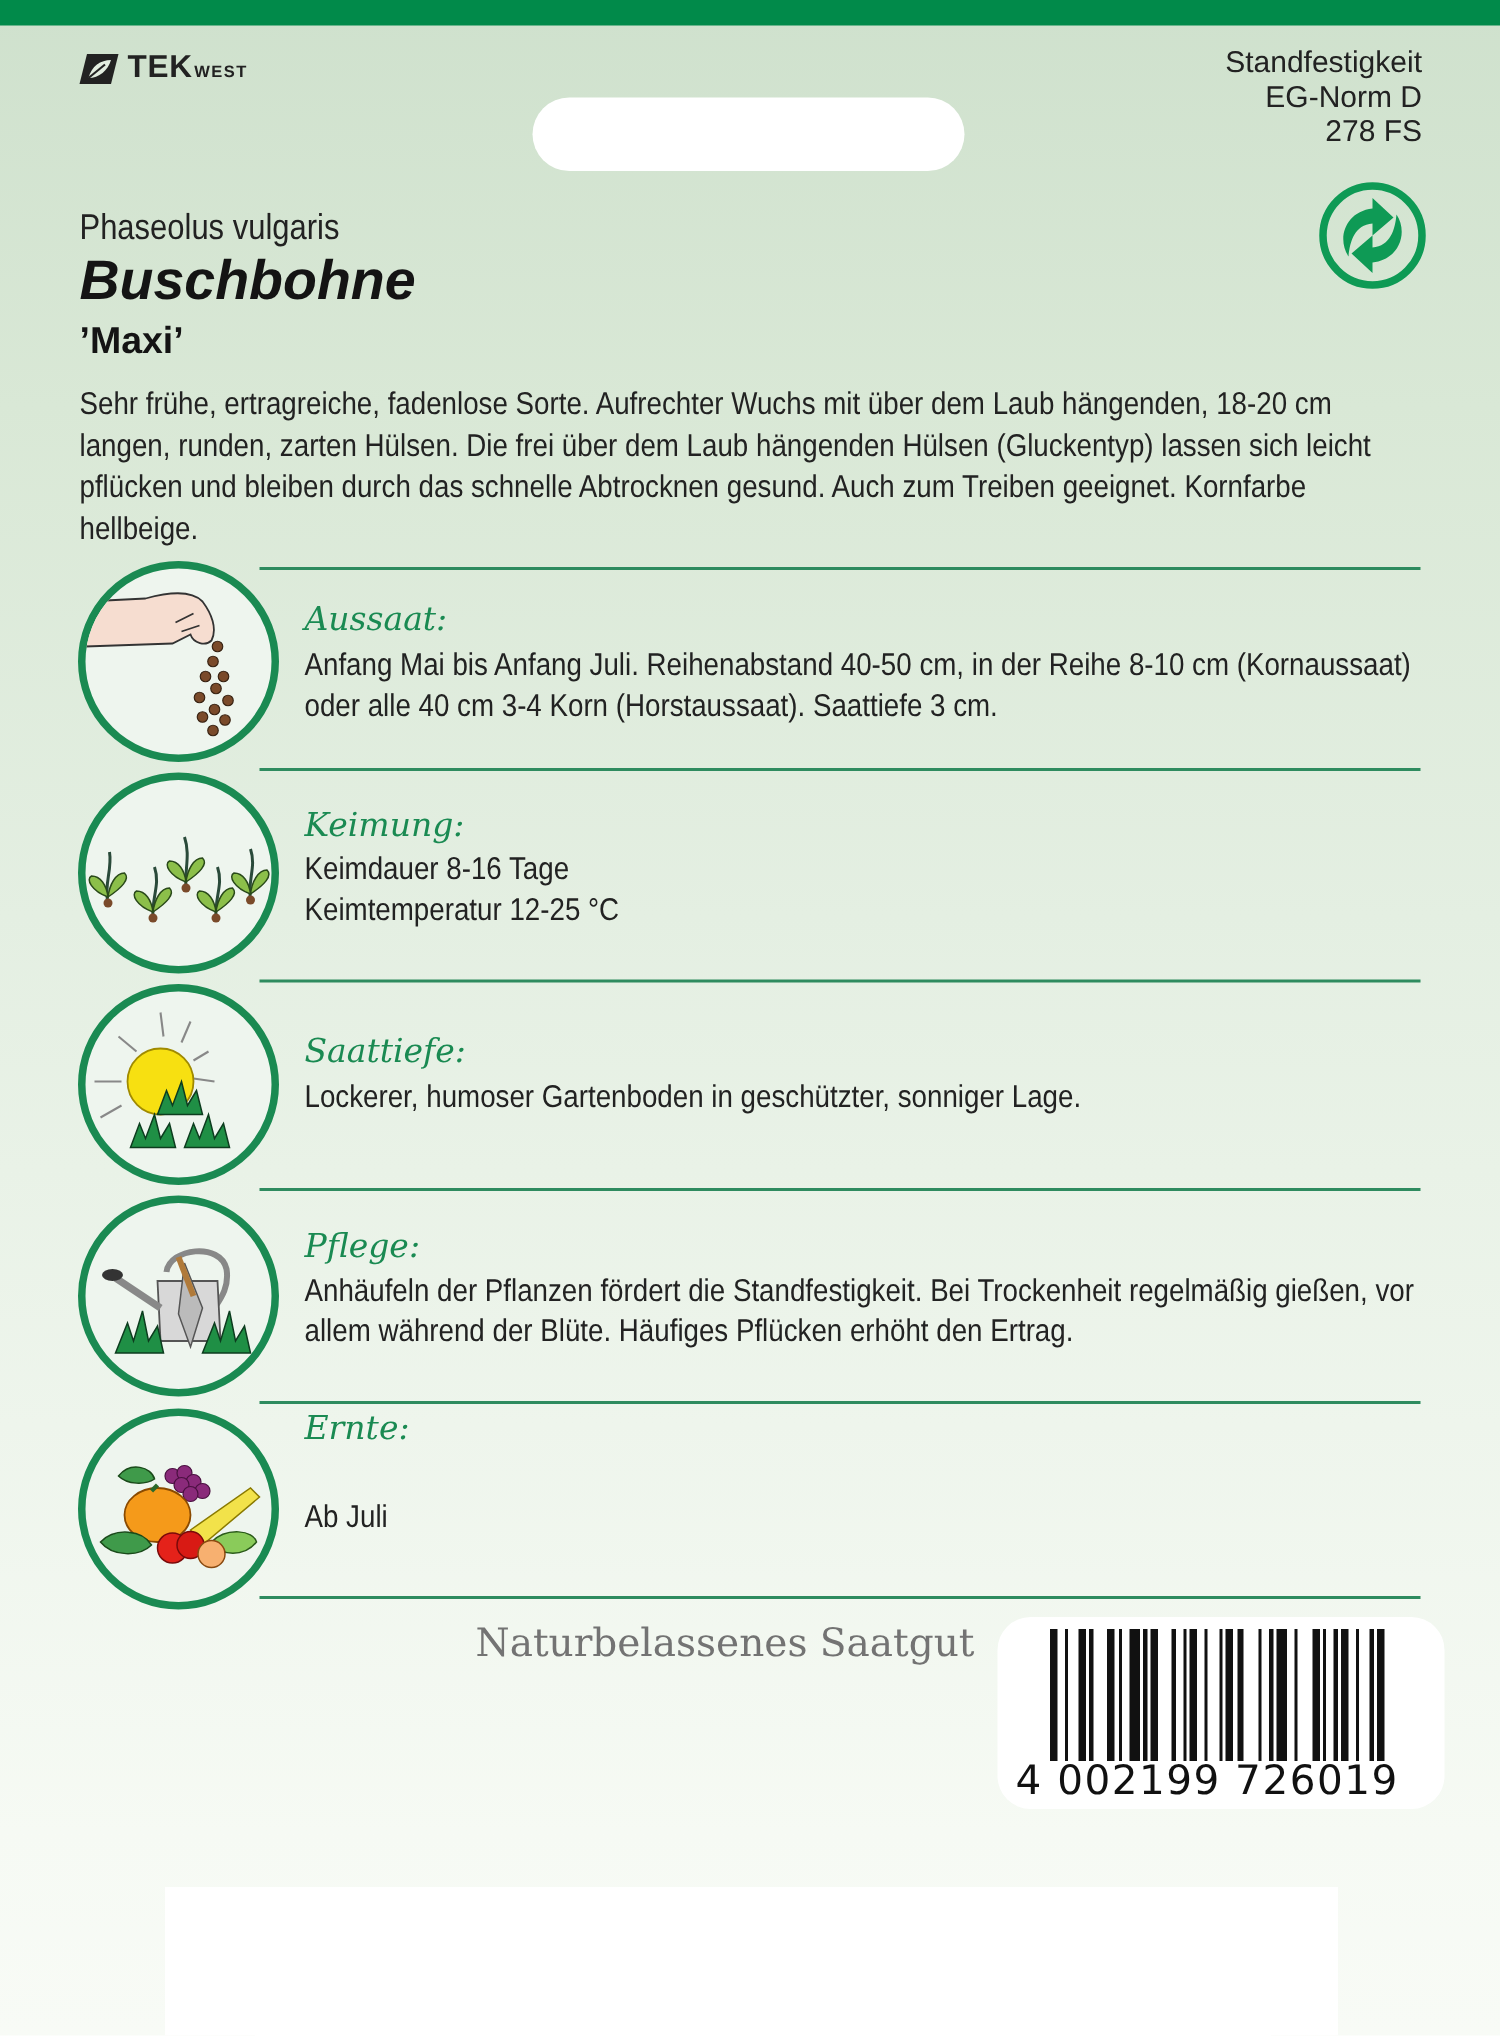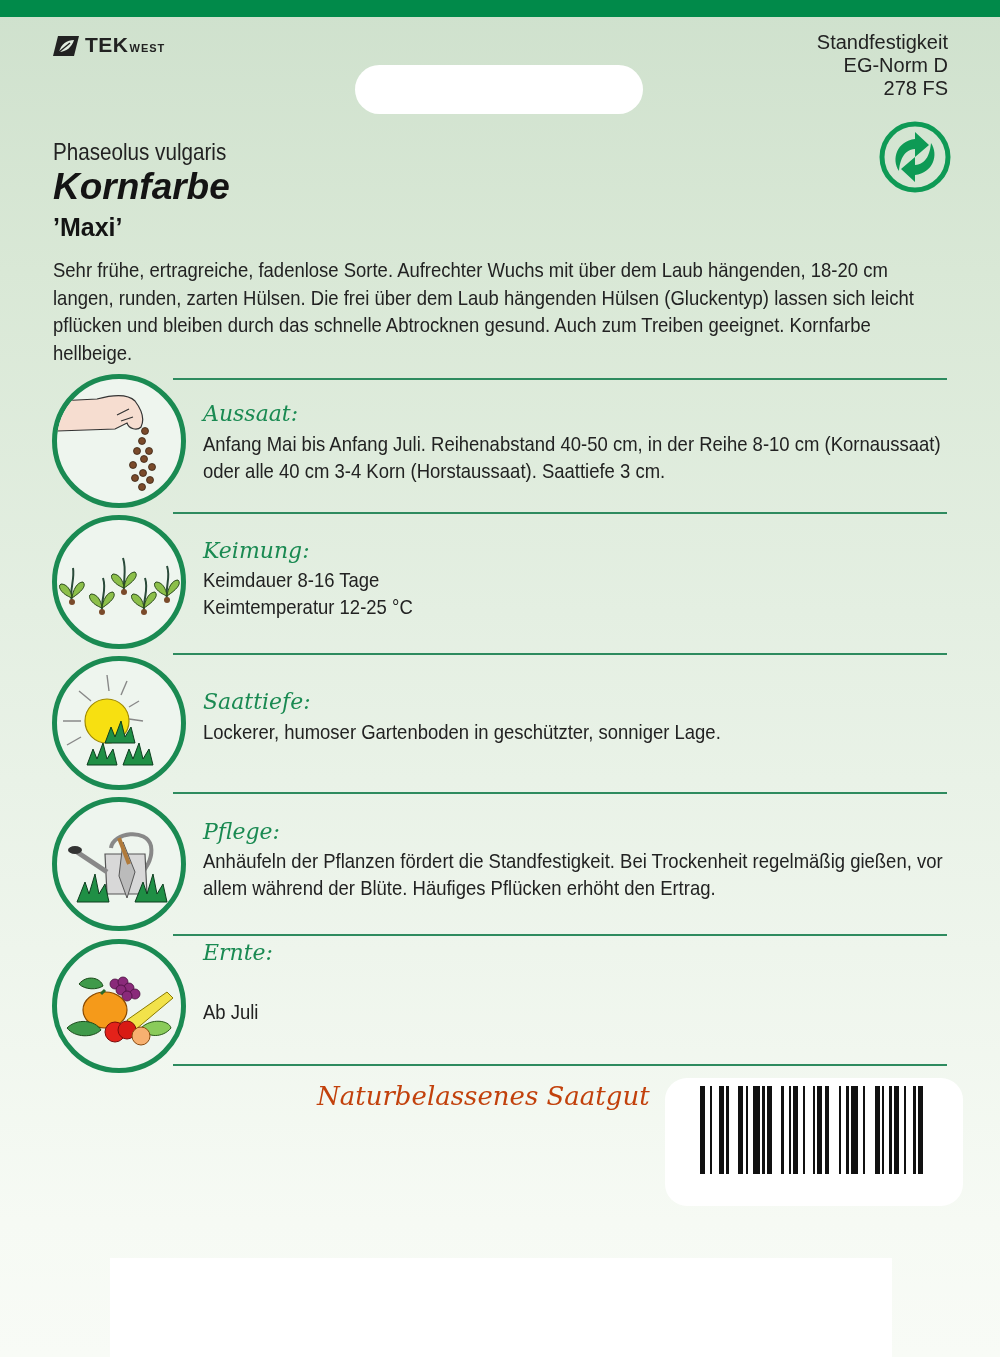--- a/index.html
+++ b/index.html
@@ -29,21 +29,21 @@
   .desc { position: absolute; left: 53px; top: 256px; width: 870px; font-size: 21px; line-height: 27.5px; color: #222; font-family: "Liberation Sans", sans-serif; transform: scaleX(0.88); transform-origin: left top; width: 990px; }
 
   .hline { position: absolute; left: 173px; width: 774px; height: 2px; background: #2e8b5f; }
 
   .circle { position: absolute; left: 52px; width: 134px; height: 134px; border: 5px solid #1a8a52; border-radius: 50%; background: #eef5ee; overflow: hidden; }
   .circle svg { position: absolute; left: 0; top: 0; width: 124px; height: 124px; }
 
   .sec-head { position: absolute; left: 203px; font-family: "DejaVu Serif", serif; font-style: italic; font-size: 22px; color: #1a8a52; }
   .sec-body { position: absolute; left: 203px; font-family: "Liberation Sans", sans-serif; font-size: 21px; line-height: 27px; color: #222; transform: scaleX(0.88); transform-origin: left top; width: 900px; }
 
-  .footer-slogan { position: absolute; left: 317px; top: 1081px; font-family: "DejaVu Serif", serif; font-style: italic; font-size: 26px; color: #c2410c; }
+  .footer-slogan { position: absolute; left: 317px; top: 1081px; font-family: "DejaVu Serif", serif; font-size: 26px; color: #737373; }
 
   .barcode-box { position: absolute; left: 665px; top: 1078px; width: 298px; height: 128px; background: #fff; border-radius: 22px; }
   .barcode-bars { position: absolute; left: 35px; top: 8px; height: 88px; display: flex; }
   .barcode-bars span { display: block; height: 100%; }
   .barcode-num { position: absolute; left: 12px; top: 94px; font-family: "DejaVu Sans", sans-serif; font-size: 27px; letter-spacing: 1px; color: #111; }
 
   .bottom-panel { position: absolute; left: 110px; top: 1258px; width: 782px; height: 99px; background: #fff; }
 </style>
 </head>
 <body>
@@ -67,21 +67,21 @@
   <div>278 FS</div>
 </div>
 
 <svg class="green-dot" viewBox="0 0 72 72">
   <circle cx="36" cy="36" r="33" fill="none" stroke="#0e9a55" stroke-width="5"></circle>
   <path d="M20 50 C12 38, 18 20, 36 18 L36 11 L50 24 L36 36 L36 28 C24 29, 21 40, 20 50 Z" fill="#0e9a55"></path>
   <path d="M52 22 C60 34, 54 52, 36 54 L36 61 L22 48 L36 36 L36 44 C48 43, 51 32, 52 22 Z" fill="#0e9a55"></path>
 </svg>
 
 <div class="latin">Phaseolus vulgaris</div>
-<div class="title">Kornfarbe</div>
+<div class="title">Buschbohne</div>
 <div class="variety">’Maxi’</div>
 
 <div class="desc" style="width:990px;">Sehr frühe, ertragreiche, fadenlose Sorte. Aufrechter Wuchs mit über dem Laub hängenden, 18-20 cm langen, runden, zarten Hülsen. Die frei über dem Laub hängenden Hülsen (Gluckentyp) lassen sich leicht pflücken und bleiben durch das schnelle Abtrocknen gesund. Auch zum Treiben geeignet. Kornfarbe hellbeige.</div>
 
 <div class="hline" style="top:378px"></div>
 <div class="hline" style="top:512px"></div>
 <div class="hline" style="top:653px"></div>
 <div class="hline" style="top:792px"></div>
 <div class="hline" style="top:934px"></div>
 <div class="hline" style="top:1064px"></div>
@@ -268,15 +268,16 @@
       <span style="width: 2.4px; background: rgb(17, 17, 17);"></span>
       <span style="width: 2.4px; background: transparent;"></span>
       <span style="width: 4.8px; background: rgb(17, 17, 17);"></span>
       <span style="width: 4.8px; background: transparent;"></span>
       <span style="width: 2.4px; background: rgb(17, 17, 17);"></span>
       <span style="width: 7.2px; background: transparent;"></span>
       <span style="width: 2.4px; background: rgb(17, 17, 17);"></span>
       <span style="width: 2.4px; background: transparent;"></span>
       <span style="width: 4.8px; background: rgb(17, 17, 17);"></span>
     </div>
+  <div class="barcode-num">4 002199 726019</div>
 </div>
 
 <div class="bottom-panel"></div>
 
 </body></html>

